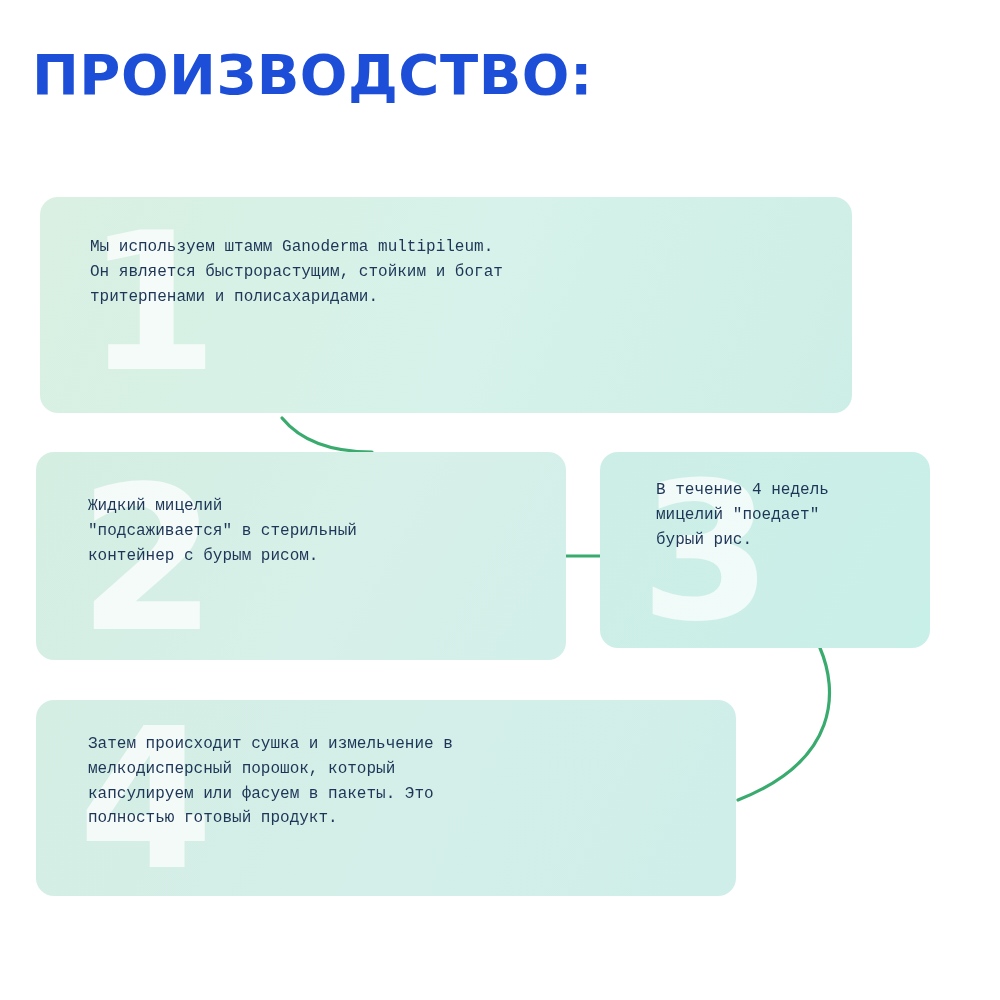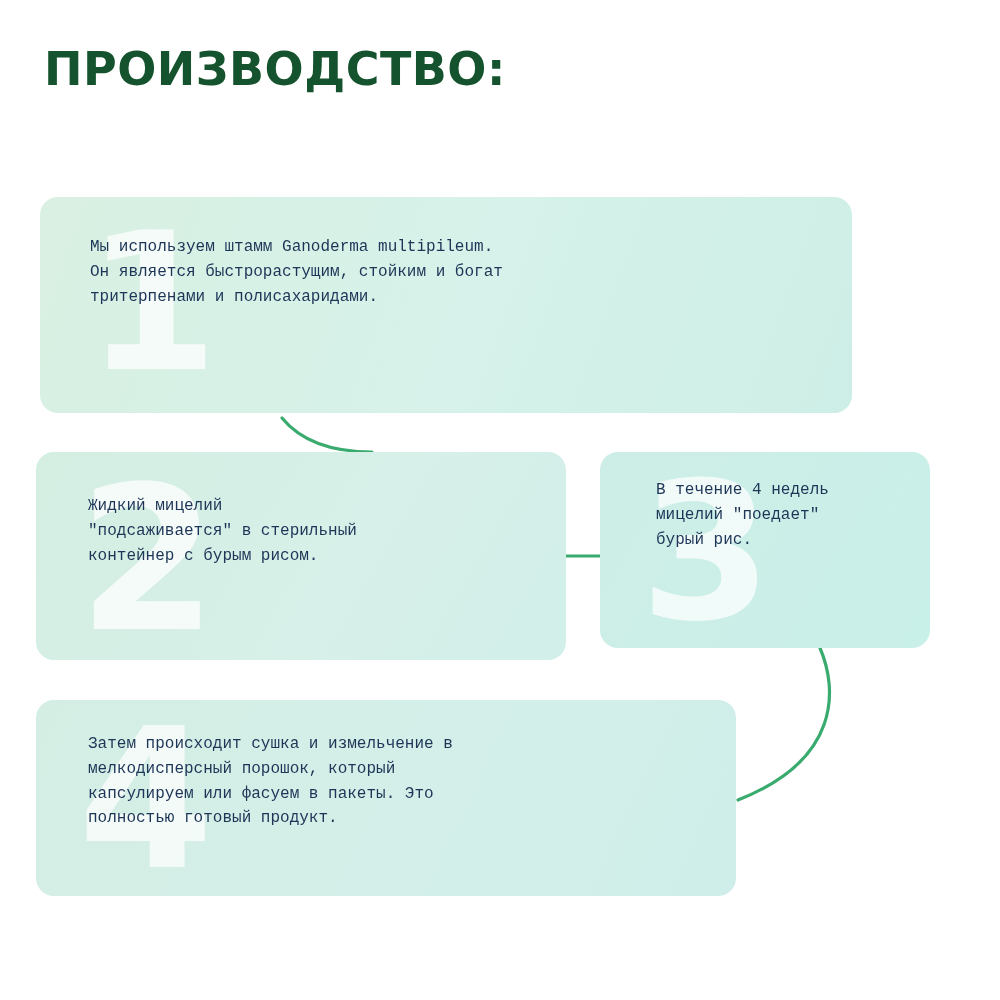--- a/index.html
+++ b/index.html
@@ -13,26 +13,26 @@
     font-family: "Liberation Sans", sans-serif;
     overflow: hidden;
   }
   #stage {
     position: relative;
     width: 1000px;
     height: 1000px;
   }
   #page-title {
     position: absolute;
-    left: 44px;
+    left: 32px;
     top: 42px;
-    font-size: 46px;
+    font-size: 56px;
     font-weight: bold;
     letter-spacing: 0.5px;
-    color: #14532d;
+    color: #1d4ed8;
     font-family: "DejaVu Sans", sans-serif;
     text-transform: uppercase;
   }
 
   .step-card {
     position: absolute;
     border-radius: 18px;
     overflow: hidden;
     box-sizing: border-box;
   }

